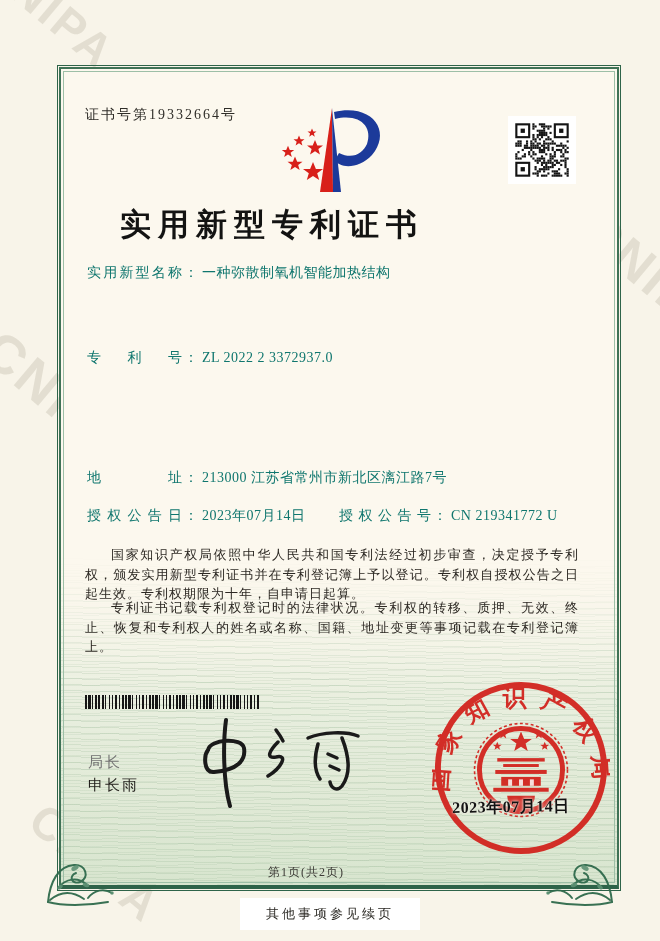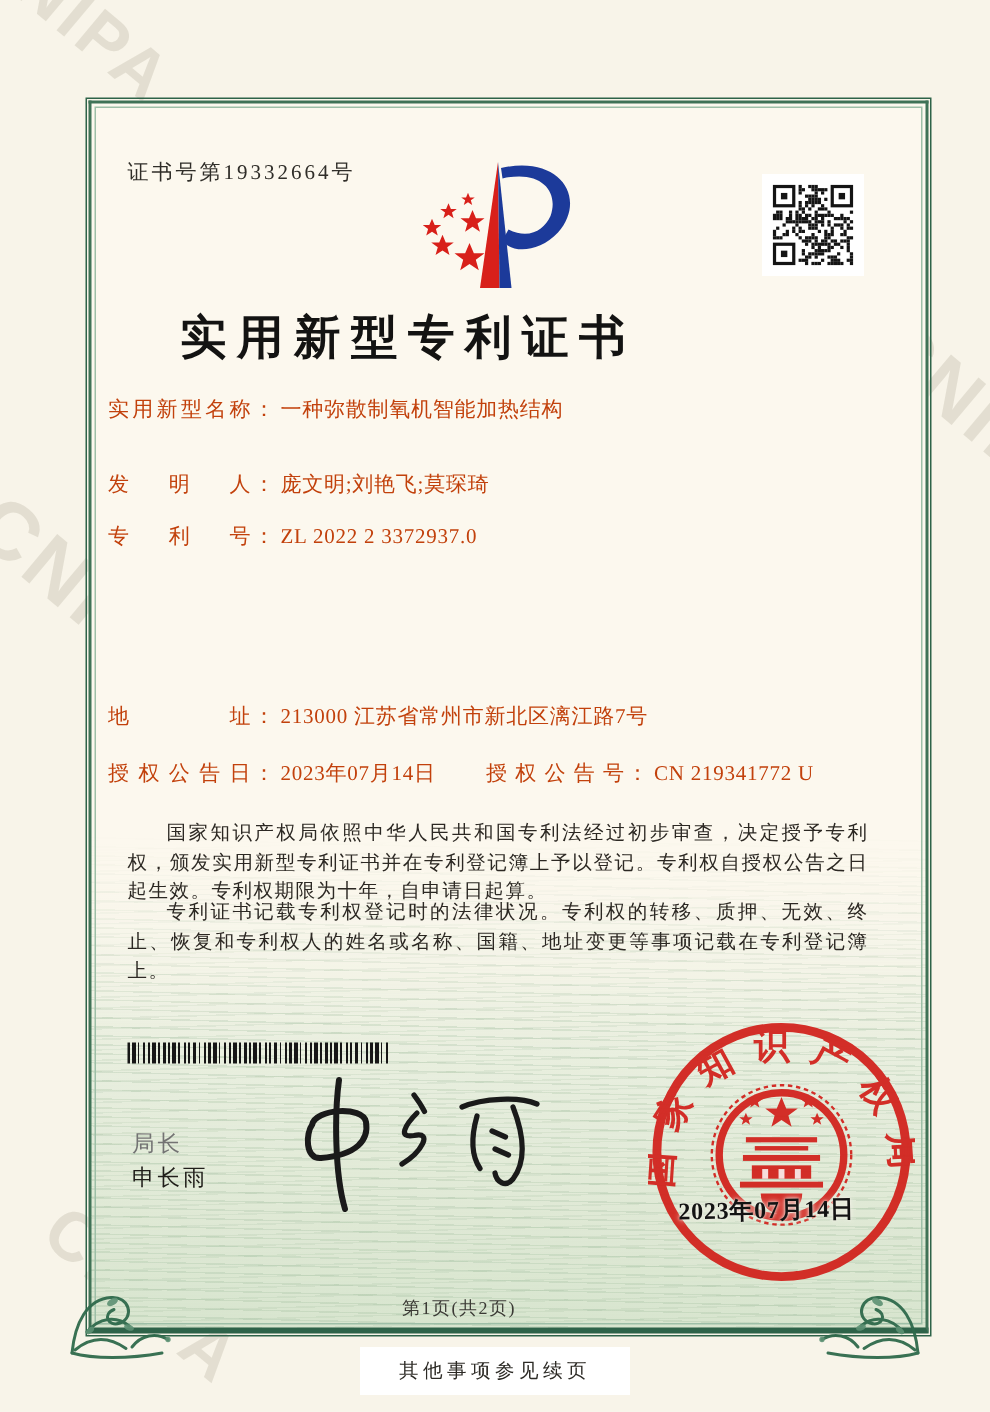--- a/index.html
+++ b/index.html
@@ -54,21 +54,21 @@
   .cf-right { left:538px; top:838px; transform:scaleX(-1); }
   
   .cert-no { position:absolute; z-index:4; left:85px; top:106px; font-size:14px; letter-spacing:2px; color:#2f2d28; }
   .logo { position:absolute; z-index:4; left:275px; top:100px; }
   .qr-box { position:absolute; z-index:4; left:508px; top:116px; width:68px; height:68px; background:#fff; padding:3px; }
   .title {
     position:absolute; z-index:4; left:0; top:204px; width:544px; text-align:center;
     font-size:31px; font-weight:700; letter-spacing:7px; color:#131312;
   }
   
-  .row { position:absolute; z-index:4; left:72px; font-size:14px; color:#c2410c; white-space:nowrap; }
+  .row { position:absolute; z-index:4; left:87px; font-size:14px; color:#0f766e; white-space:nowrap; }
   .flabel { display:inline-block; width:95px; text-align:justify; text-align-last:justify; vertical-align:top; }
   .fcolon { display:inline-block; margin:0 4px 0 2px; }
   .fvalue { letter-spacing:0.5px; }
   .r1{top:264px} .r2{top:314px} .r3{top:349px} .r4{top:389px} .r5{top:429px} .r6{top:469px} .r7{top:507px}
   .pair2 { position:absolute; left:252px; top:0; white-space:nowrap; }
   .flabel-s { display:inline-block; width:92px; text-align:justify; text-align-last:justify; vertical-align:top; }
   
   .para {
     position:absolute; z-index:4; left:85px; width:494px;
     font-size:13px; line-height:19.5px; letter-spacing:1px;
@@ -392,23 +392,20 @@
         <rect x="23" y="26" width="1" height="1"></rect>
         <rect x="26" y="26" width="1" height="1"></rect>
       </svg>
   </div>
 
   <div class="title">实用新型专利证书</div>
 
   <div class="row r1">
     <span class="flabel">实用新型名称</span><span class="fcolon">：</span><span class="fvalue">一种弥散制氧机智能加热结构</span>
   </div>
-  <div class="row r2">
-    <span class="flabel">发明人</span><span class="fcolon">：</span><span class="fvalue">庞文明;刘艳飞;莫琛琦</span>
-  </div>
   <div class="row r3">
     <span class="flabel">专利号</span><span class="fcolon">：</span><span class="fvalue">ZL 2022 2 3372937.0</span>
   </div>
   <div class="row r6">
     <span class="flabel">地址</span><span class="fcolon">：</span><span class="fvalue">213000 江苏省常州市新北区漓江路7号</span>
   </div>
   <div class="row r7">
     <span class="flabel">授权公告日</span><span class="fcolon">：</span><span class="fvalue">2023年07月14日</span>
     <span class="pair2">
       <span class="flabel-s">授权公告号</span><span class="fcolon">：</span><span class="fvalue">CN 219341772 U</span>

